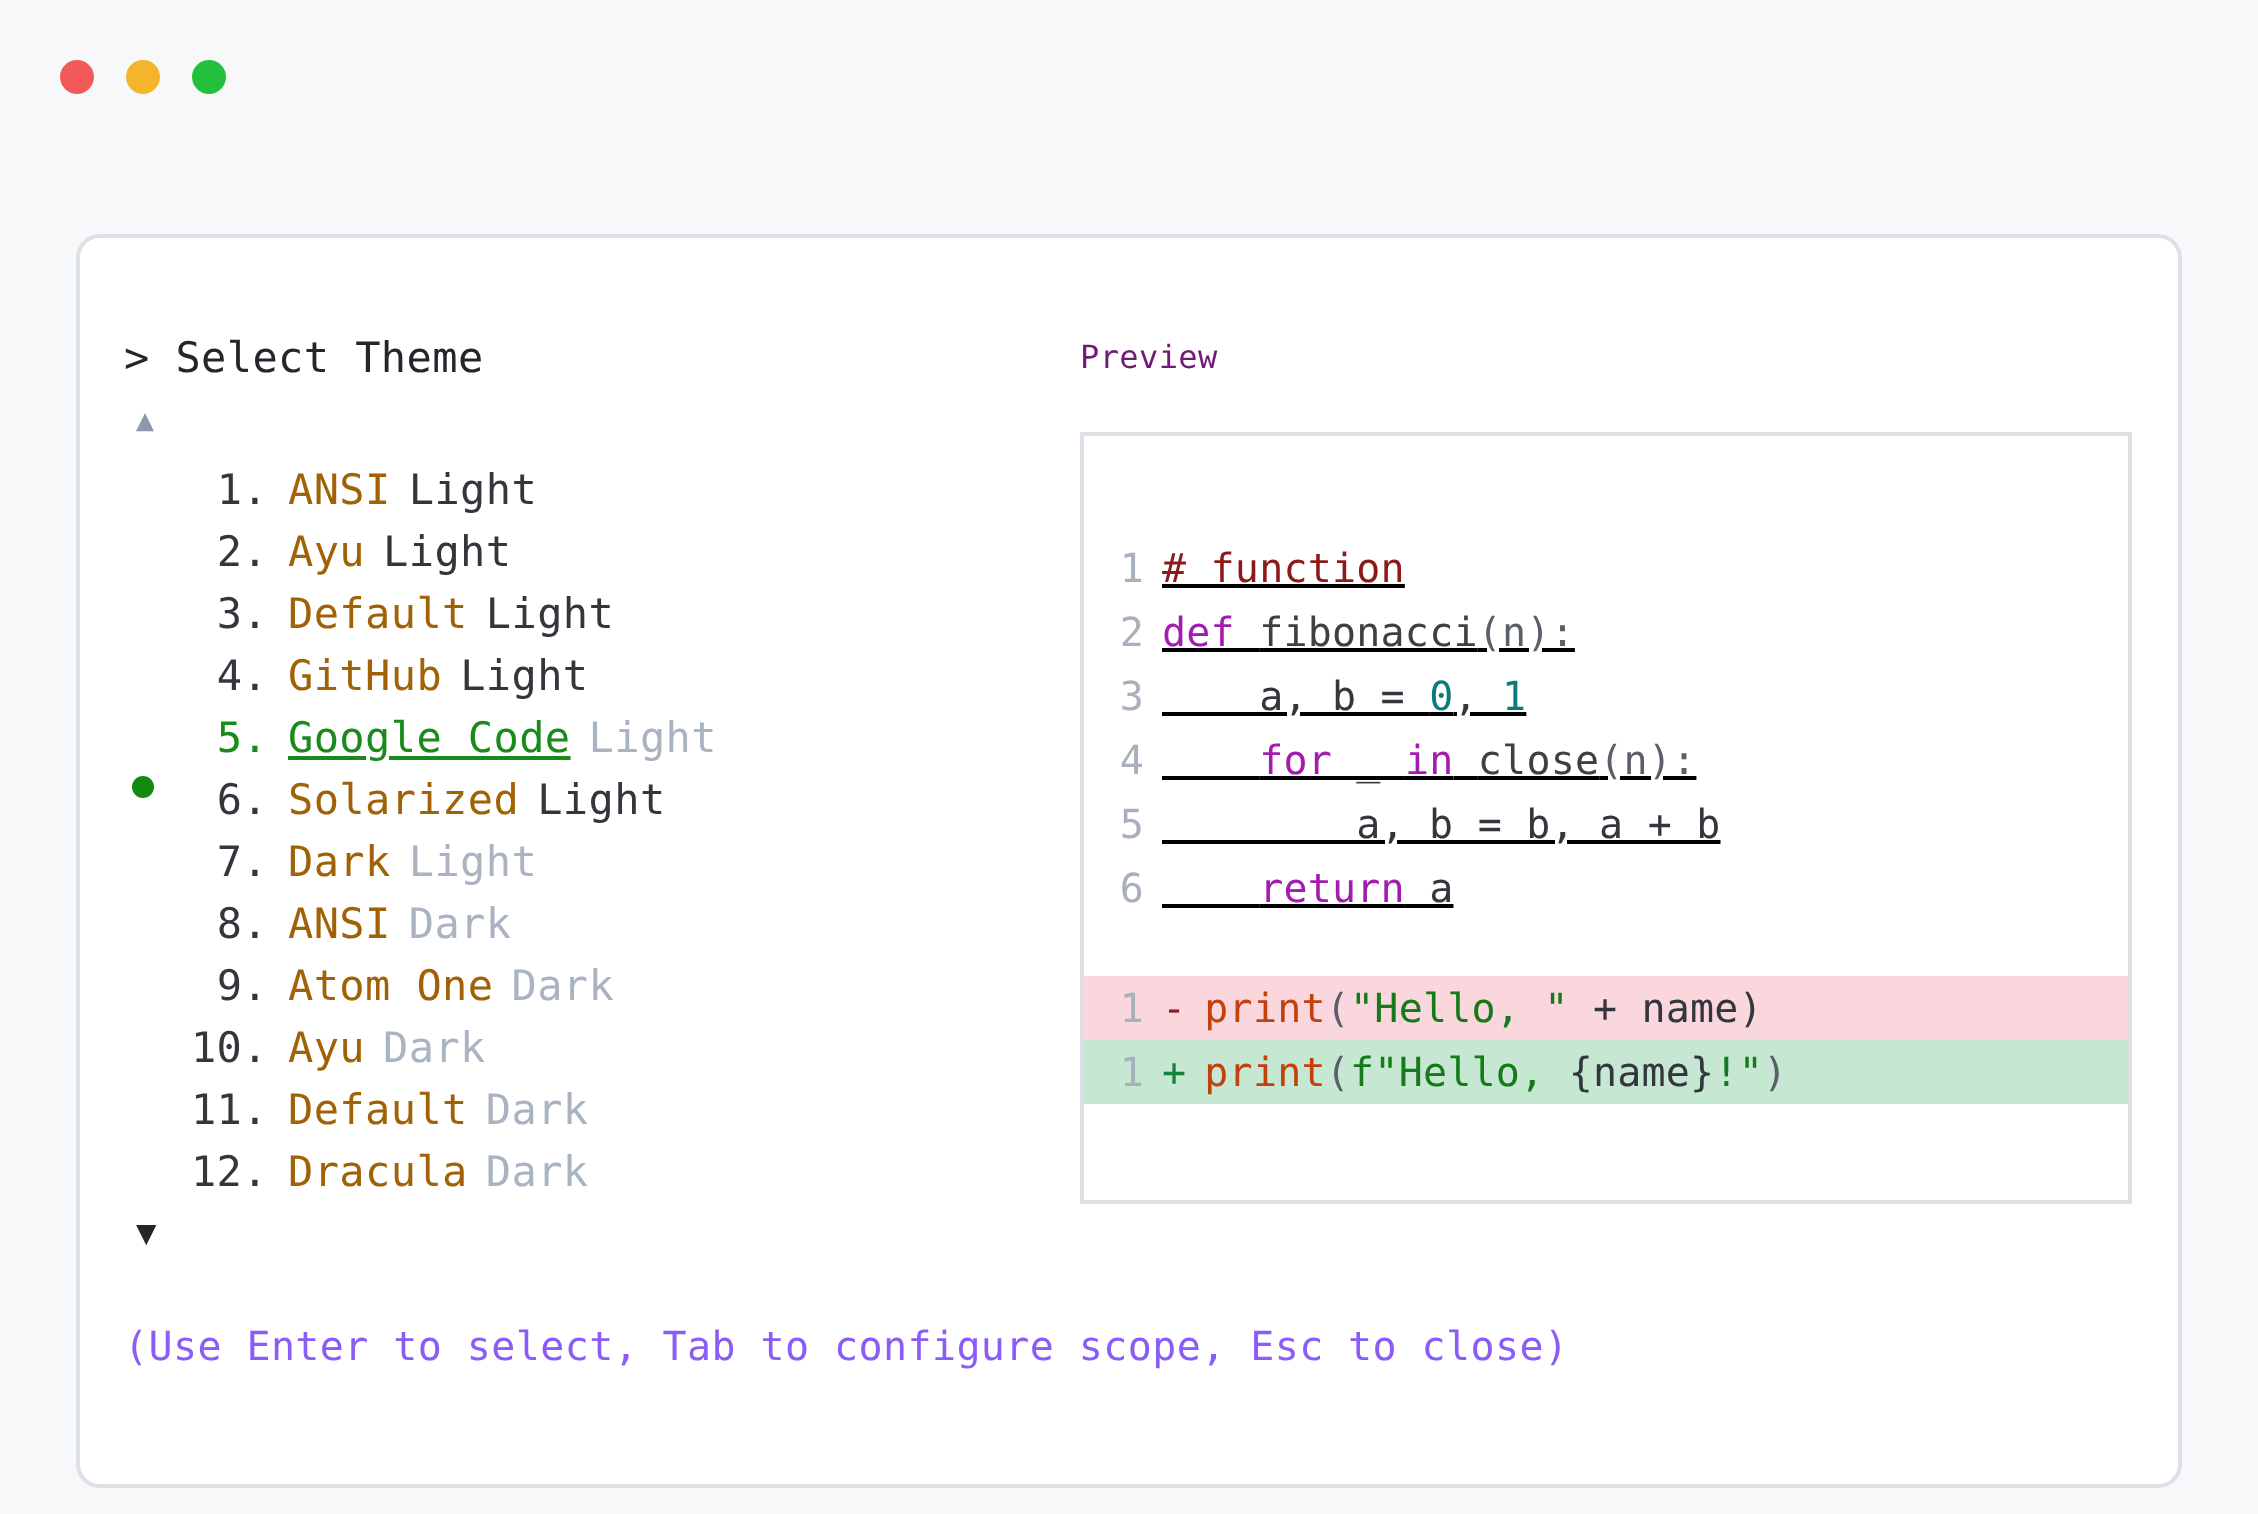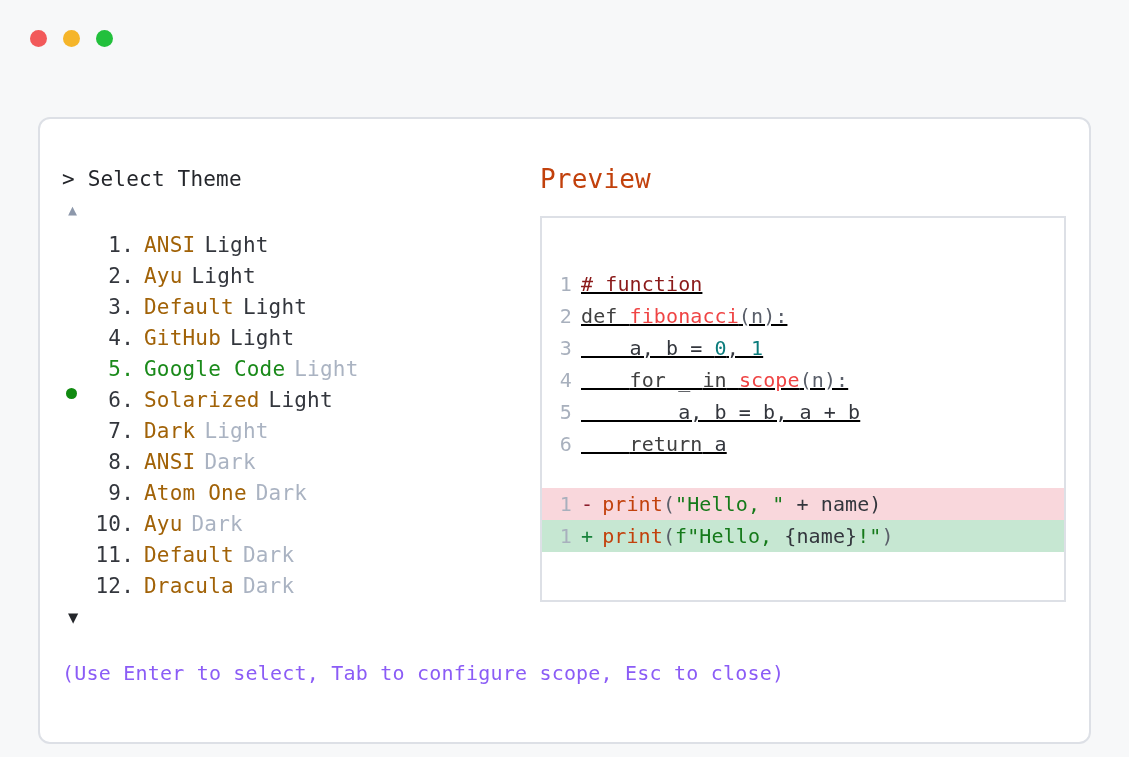--- a/index.html
+++ b/index.html
@@ -116,21 +116,21 @@
     background: #108a10;
   }
   .num-cell {
     width: 46px;
     flex: 0 0 46px;
     text-align: right;
     color: #33363d;
   }
   .num-cell.sel { color: #1a8a1a; }
   .name-cell { color: #a16207; padding-left: 10px; }
-  .name-cell.sel { color: #1a8a1a; }
+  .name-cell.sel { color: #1a8a1a; text-decoration: underline; }
   .variant-cell { padding-left: 9px; }
   .variant-muted { color: #aab3c2; }
   .variant-strong { color: #33363d; }
 
   .hint {
     position: absolute;
     left: 22px;
     top: 540px;
     font-size: 20px;
     line-height: 28px;
@@ -140,23 +140,23 @@
   }
 
   
   .right-col {
     position: absolute;
     left: 500px;
     top: 45px;
     width: 530px;
   }
   .preview-label {
-    font-size: 26px;
+    font-size: 16px;
     line-height: 30px;
-    color: #c2410c;
+    color: #701a75;
     letter-spacing: 0.2px;
   }
   .preview-box {
     margin-top: 22px;
     width: 526px;
     height: 386px;
     box-sizing: border-box;
     border: 2px solid #dde0e6;
     background: #ffffff;
     position: relative;
@@ -188,22 +188,22 @@
 
   .diff-line.del { background: #f9d7dc; }
   .diff-line.add { background: #c6e7d2; }
   .diff-sign { padding-left: 9px; }
   .diff-sign.del { color: #8b1c2b; }
   .diff-sign.add { color: #17823a; }
   .diff-body { padding-left: 9px; }
 
   
   .tok-comment { color: #8b1a1a; }
-  .tok-keyword { color: #404040; }
-  .tok-func    { color: #ef4444; }
+  .tok-keyword { color: #a21caf; }
+  .tok-func    { color: #404040; }
   .tok-number  { color: #0b7c7c; }
   .tok-plain   { color: #33363d; }
   .tok-punct   { color: #5a5f6a; }
   .tok-string  { color: #157a1a; }
   .tok-builtin { color: #c2410c; }
 </style>
 </head>
 <body>
 
 <div class="titlebar">
@@ -242,21 +242,21 @@
     <div class="hint">(Use Enter to select, Tab to configure scope, Esc to close)</div>
 
     <div class="right-col">
       <div class="preview-label">Preview</div>
 
       <div class="preview-box">
         <div class="code-area" id="code-area">
             <div class="code-line"><span class="gutter">1</span><span class="code-text"><span class="tok-comment"># function</span></span></div>
             <div class="code-line"><span class="gutter">2</span><span class="code-text"><span class="tok-keyword">def </span><span class="tok-func">fibonacci</span><span class="tok-punct">(n):</span></span></div>
             <div class="code-line"><span class="gutter">3</span><span class="code-text"><span class="tok-plain">    a, b = </span><span class="tok-number">0</span><span class="tok-plain">, </span><span class="tok-number">1</span></span></div>
-            <div class="code-line"><span class="gutter">4</span><span class="code-text"><span class="tok-plain">    </span><span class="tok-keyword">for</span><span class="tok-plain"> _ </span><span class="tok-keyword">in</span><span class="tok-plain"> </span><span class="tok-func">scope</span><span class="tok-punct">(n):</span></span></div>
+            <div class="code-line"><span class="gutter">4</span><span class="code-text"><span class="tok-plain">    </span><span class="tok-keyword">for</span><span class="tok-plain"> _ </span><span class="tok-keyword">in</span><span class="tok-plain"> </span><span class="tok-func">close</span><span class="tok-punct">(n):</span></span></div>
             <div class="code-line"><span class="gutter">5</span><span class="code-text"><span class="tok-plain">        a, b = b, a + b</span></span></div>
             <div class="code-line"><span class="gutter">6</span><span class="code-text"><span class="tok-plain">    </span><span class="tok-keyword">return</span><span class="tok-plain"> a</span></span></div>
             <div class="code-spacer"></div>
             <div class="code-line diff-line del" style="background: rgb(249, 215, 220);"><span class="gutter">1</span><span class="diff-sign del">-</span><span class="diff-body"><span class="tok-builtin">print</span><span class="tok-punct">(</span><span class="tok-string">"Hello, "</span><span class="tok-plain"> + name)</span></span></div>
             <div class="code-line diff-line add" style="background: rgb(198, 231, 210);"><span class="gutter">1</span><span class="diff-sign add">+</span><span class="diff-body"><span class="tok-builtin">print</span><span class="tok-punct">(</span><span class="tok-string">f"Hello, </span><span class="tok-plain">{name}</span><span class="tok-string">!"</span><span class="tok-punct">)</span></span></div>
           </div>
       </div>
     </div>
 
   </div>

